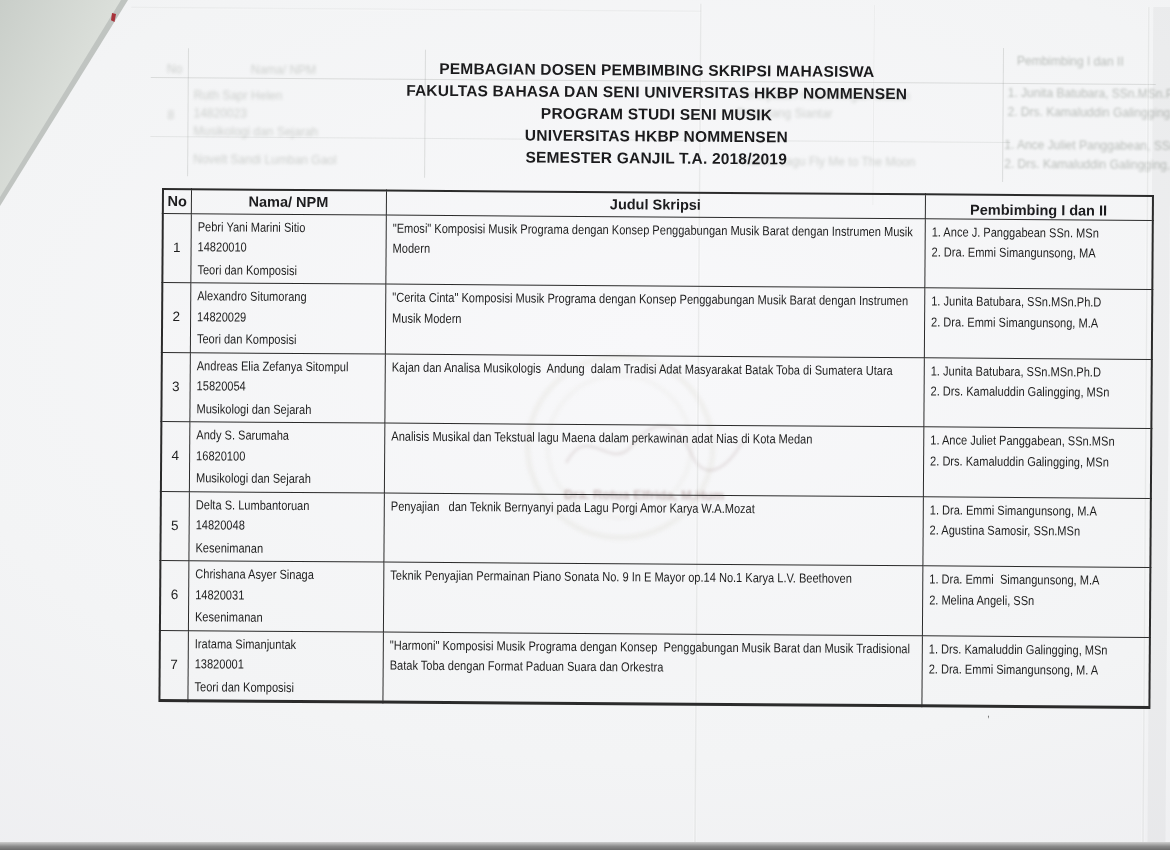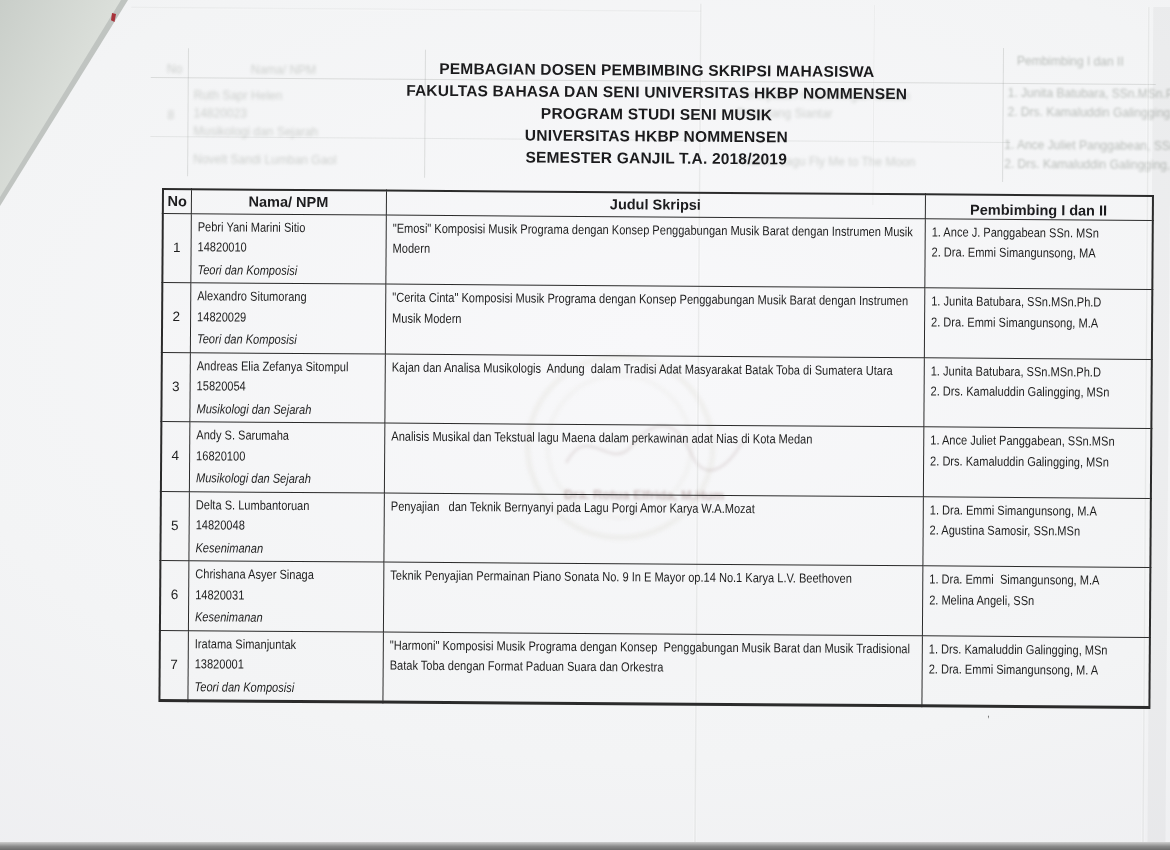--- a/index.html
+++ b/index.html
@@ -49,21 +49,21 @@
   .main tbody tr:nth-child(1){height:65px;}
   .main tbody tr:nth-child(2){height:61px;}
   .main tbody tr:nth-child(3){height:61px;}
   .main tbody tr:nth-child(4){height:63px;}
   .main tbody tr:nth-child(5){height:64px;}
   .main tbody tr:nth-child(6){height:66px;}
   .main tbody tr:nth-child(7){height:70px;}
   .main td{vertical-align:top;padding:3px 4px 2px 6px;font-size:13px;line-height:20.5px;color:#1e1e1e;overflow:hidden;}
   .main td.c-no{text-align:center;vertical-align:middle;font-size:13.5px;padding:0;}
   .cz{display:inline-block;transform:scaleX(.85);transform-origin:0 50%;width:117.5%;white-space:pre-wrap;}
-  .c-nama .prog{margin-top:2px;font-style:italic;}
+  .c-nama .prog{margin-top:2px;}
   
   .gh{position:absolute;color:#a6aba6;font-size:12px;filter:blur(1.2px);opacity:.75;white-space:nowrap;}
   .gh.dim{filter:blur(1.8px);opacity:.55;color:#aeb2ad;}
   .gline{position:absolute;background:rgba(150,156,150,.28);}
   .g-h1{left:150px;top:77px;width:1005px;height:1px;}
   .g-h2{left:150px;top:136px;width:860px;height:1px;opacity:.6;}
   .g-v1{left:187px;top:48px;width:1px;height:128px;}
   .g-v2{left:424px;top:48px;width:1px;height:128px;}
   .g-v3{left:1002px;top:42px;width:1px;height:134px;}
   .g-hno{left:166px;top:62px;}

